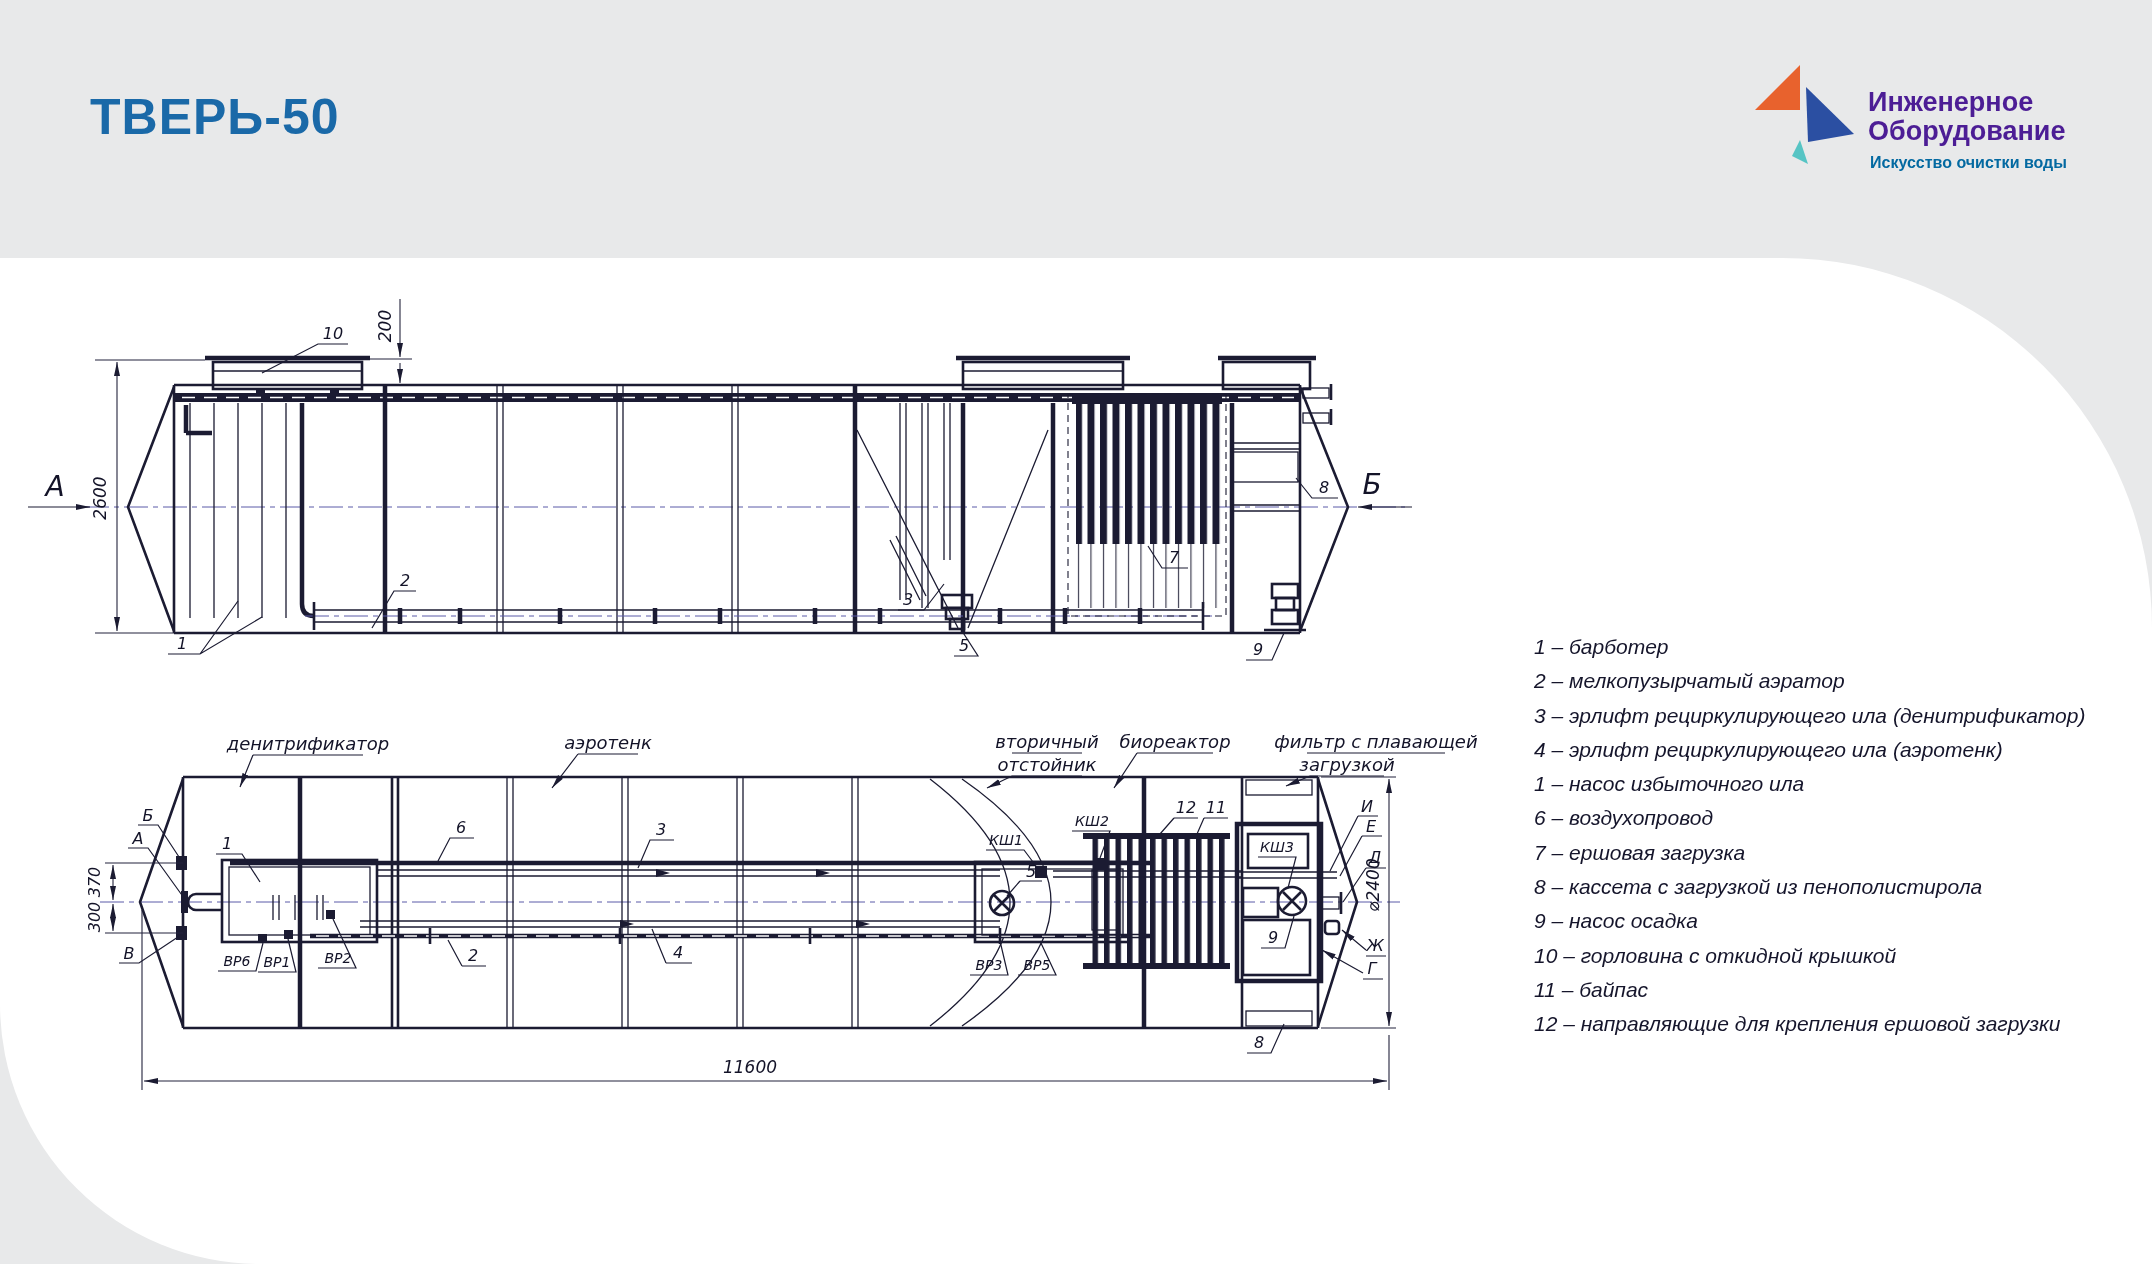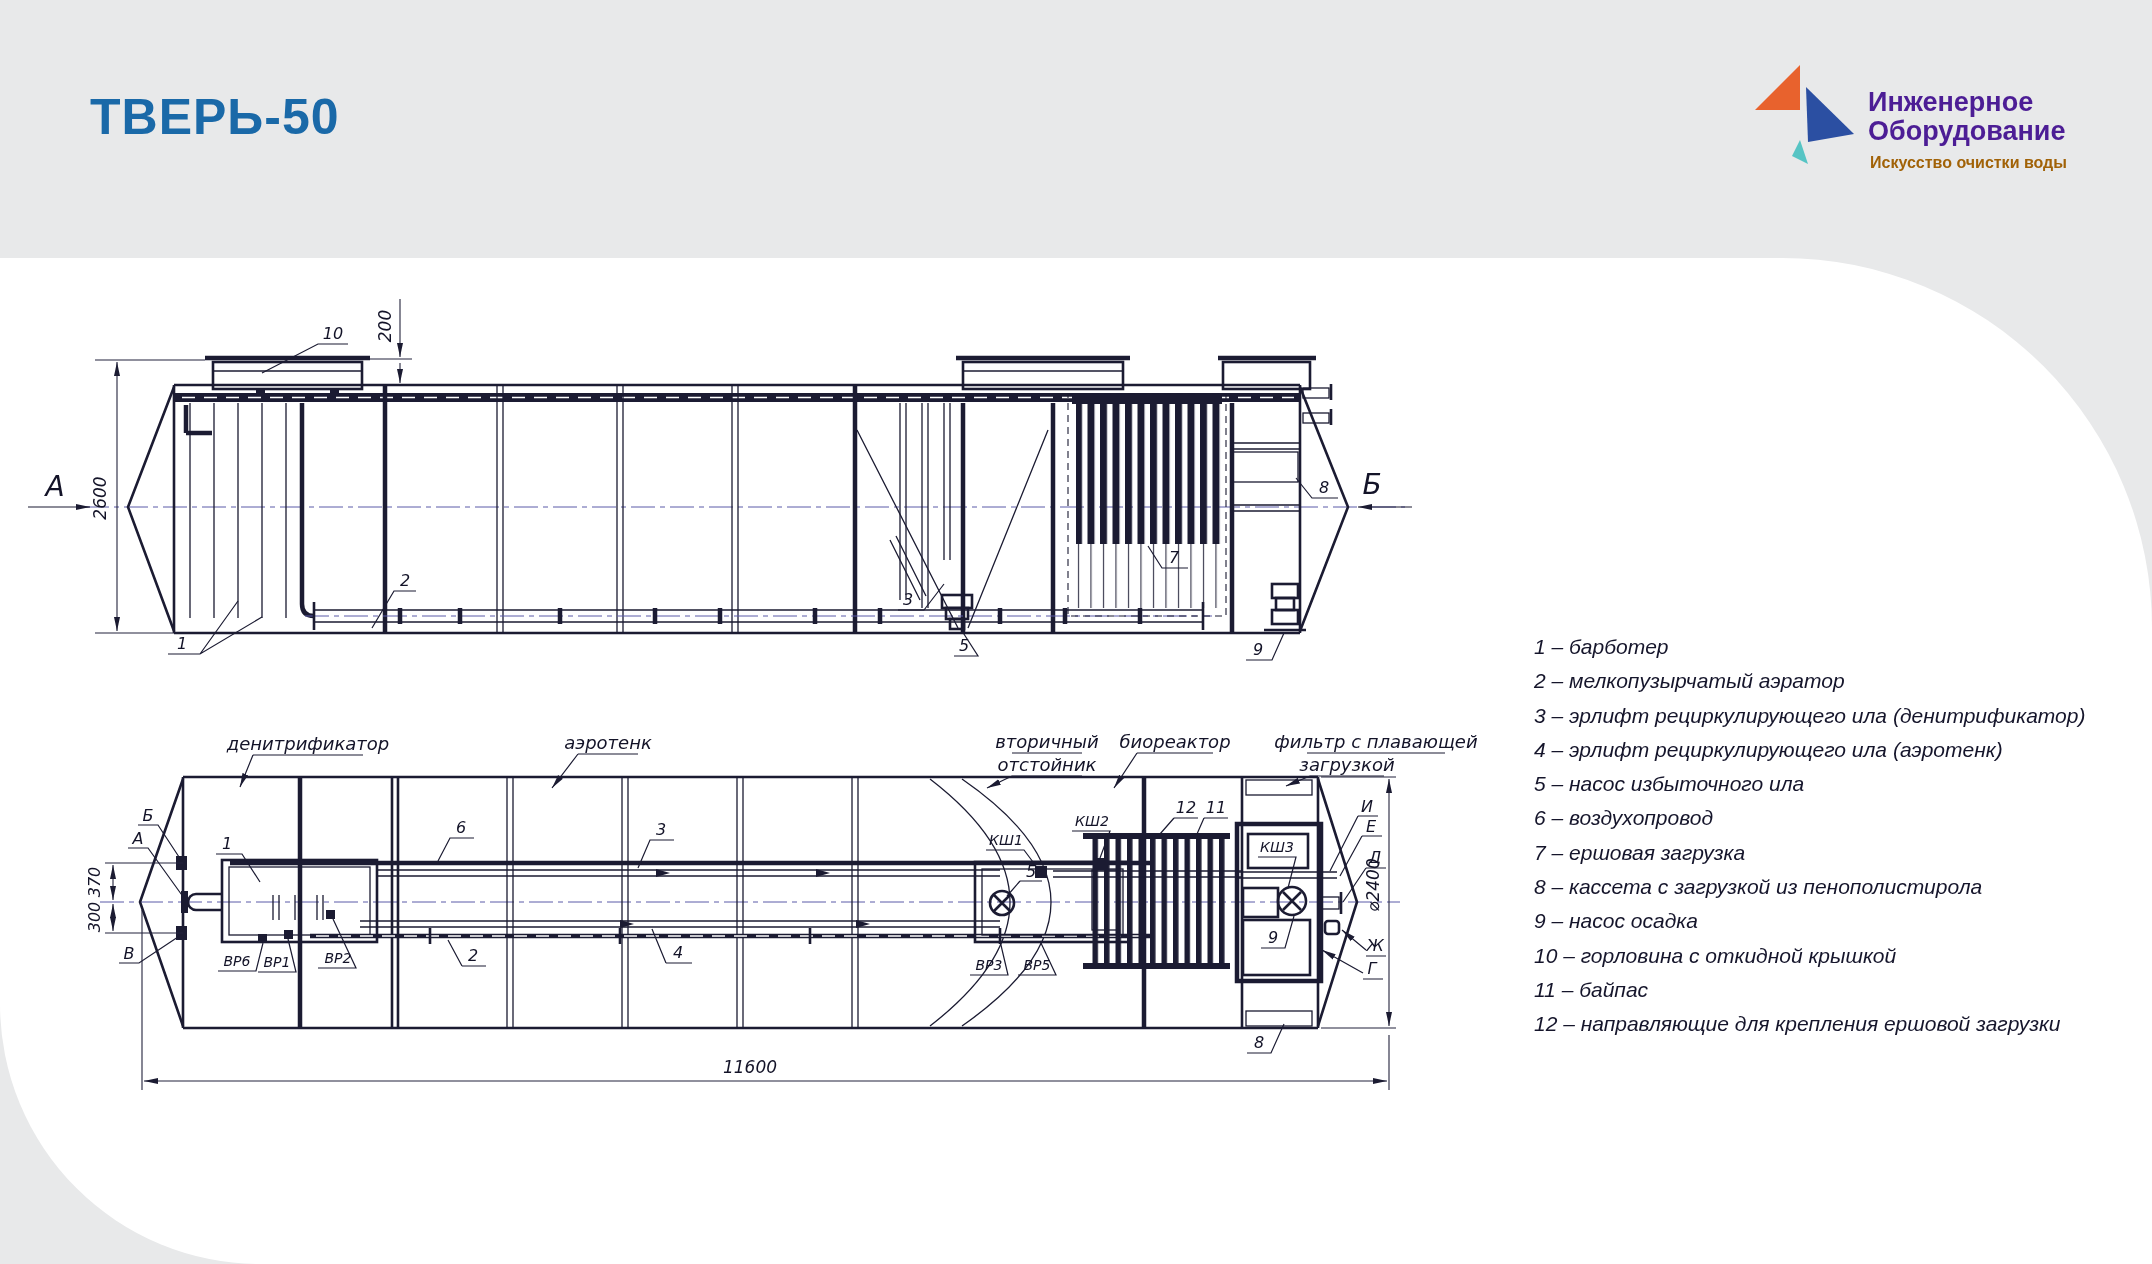--- a/index.html
+++ b/index.html
@@ -11,21 +11,21 @@
   .panel { position:absolute; left:0; right:0; top:258px; bottom:0; background:#ffffff;
     border-top-right-radius:370px 370px; border-bottom-left-radius:260px 260px; }
 
   
   .title { position:absolute; left:90px; top:88px; font-size:50px; font-weight:bold;
     letter-spacing:1px; color:#1a69a8; }
   .logo { position:absolute; left:1750px; top:60px; width:400px; height:130px; }
   .logo-mark { position:absolute; left:0; top:0; width:110px; height:110px; }
   .logo-text { position:absolute; left:118px; top:28px; color:#4c1d95; font-weight:bold;
     font-size:27px; line-height:29px; }
-  .logo-tag { position:absolute; left:120px; top:94px; color:#a16207; font-weight:bold;
+  .logo-tag { position:absolute; left:120px; top:94px; color:#0369a1; font-weight:bold;
     font-size:16px; }
 
   
   .spec { position:absolute; left:1534px; top:630px; width:560px; color:#15152b;
     font-style:italic; font-size:21px; }
   .spec-heading { font-size:22px; margin-bottom:12px; }
   .spec ul { list-style:none; }
   .spec li { line-height:34.3px; white-space:nowrap; }
 
   
@@ -320,21 +320,21 @@
       <path class="ldr" d="M1363,979 H1383 M1363,973 L1322,950" marker-end="url(#ah)"></path>
     </g>
   </svg>
 
   <div class="spec">
     <ul>
       <li>1 – барботер</li>
       <li>2 – мелкопузырчатый аэратор</li>
       <li>3 – эрлифт рециркулирующего ила (денитрификатор)</li>
       <li>4 – эрлифт рециркулирующего ила (аэротенк)</li>
-      <li>5 – насос избыточного ила</li>
+      <li>1 – насос избыточного ила</li>
       <li>6 – воздухопровод</li>
       <li>7 – ершовая загрузка</li>
       <li>8 – кассета с загрузкой из пенополистирола</li>
       <li>9 – насос осадка</li>
       <li>10 – горловина с откидной крышкой</li>
       <li>11 – байпас</li>
       <li>12 – направляющие для крепления ершовой загрузки</li>
     </ul>
   </div>
 

